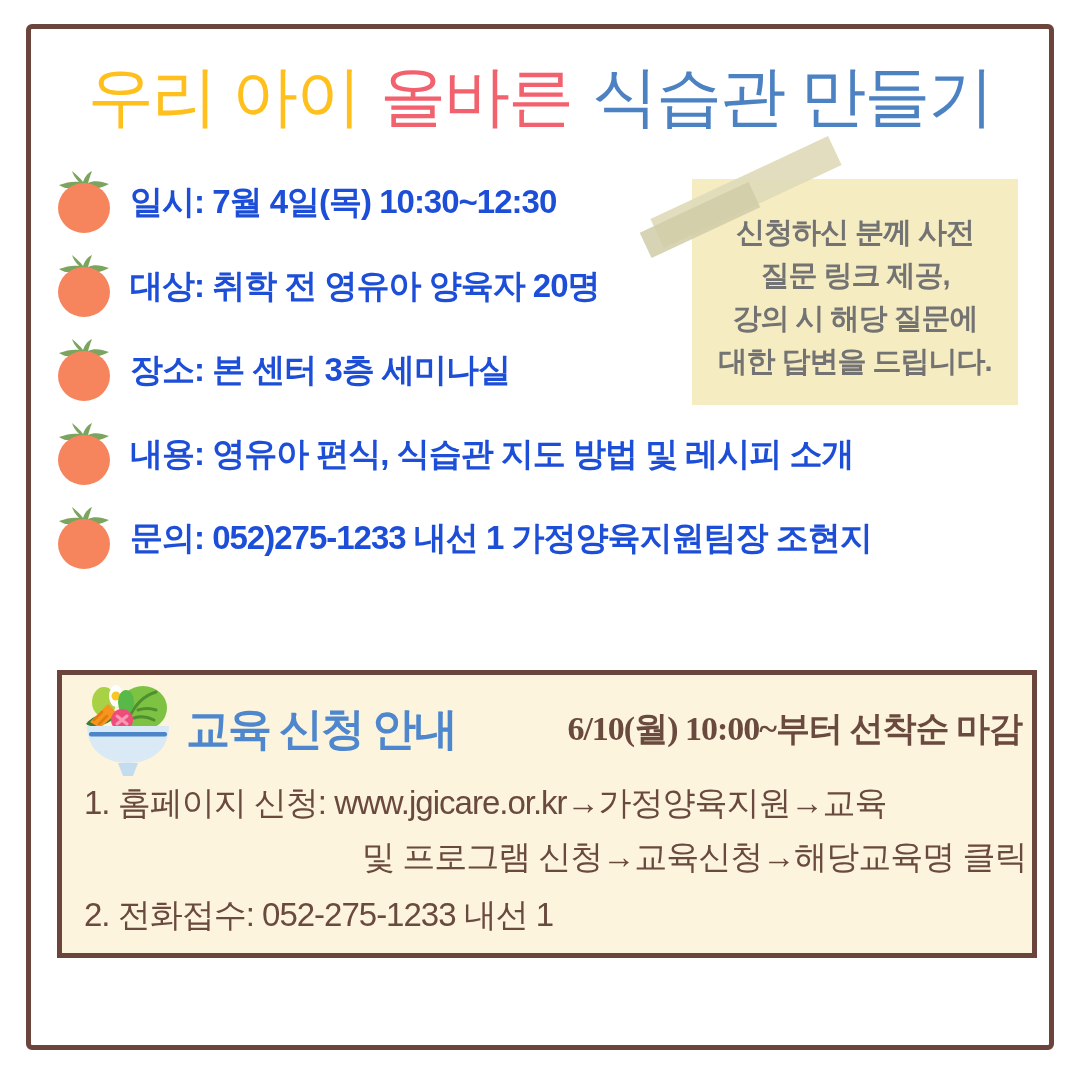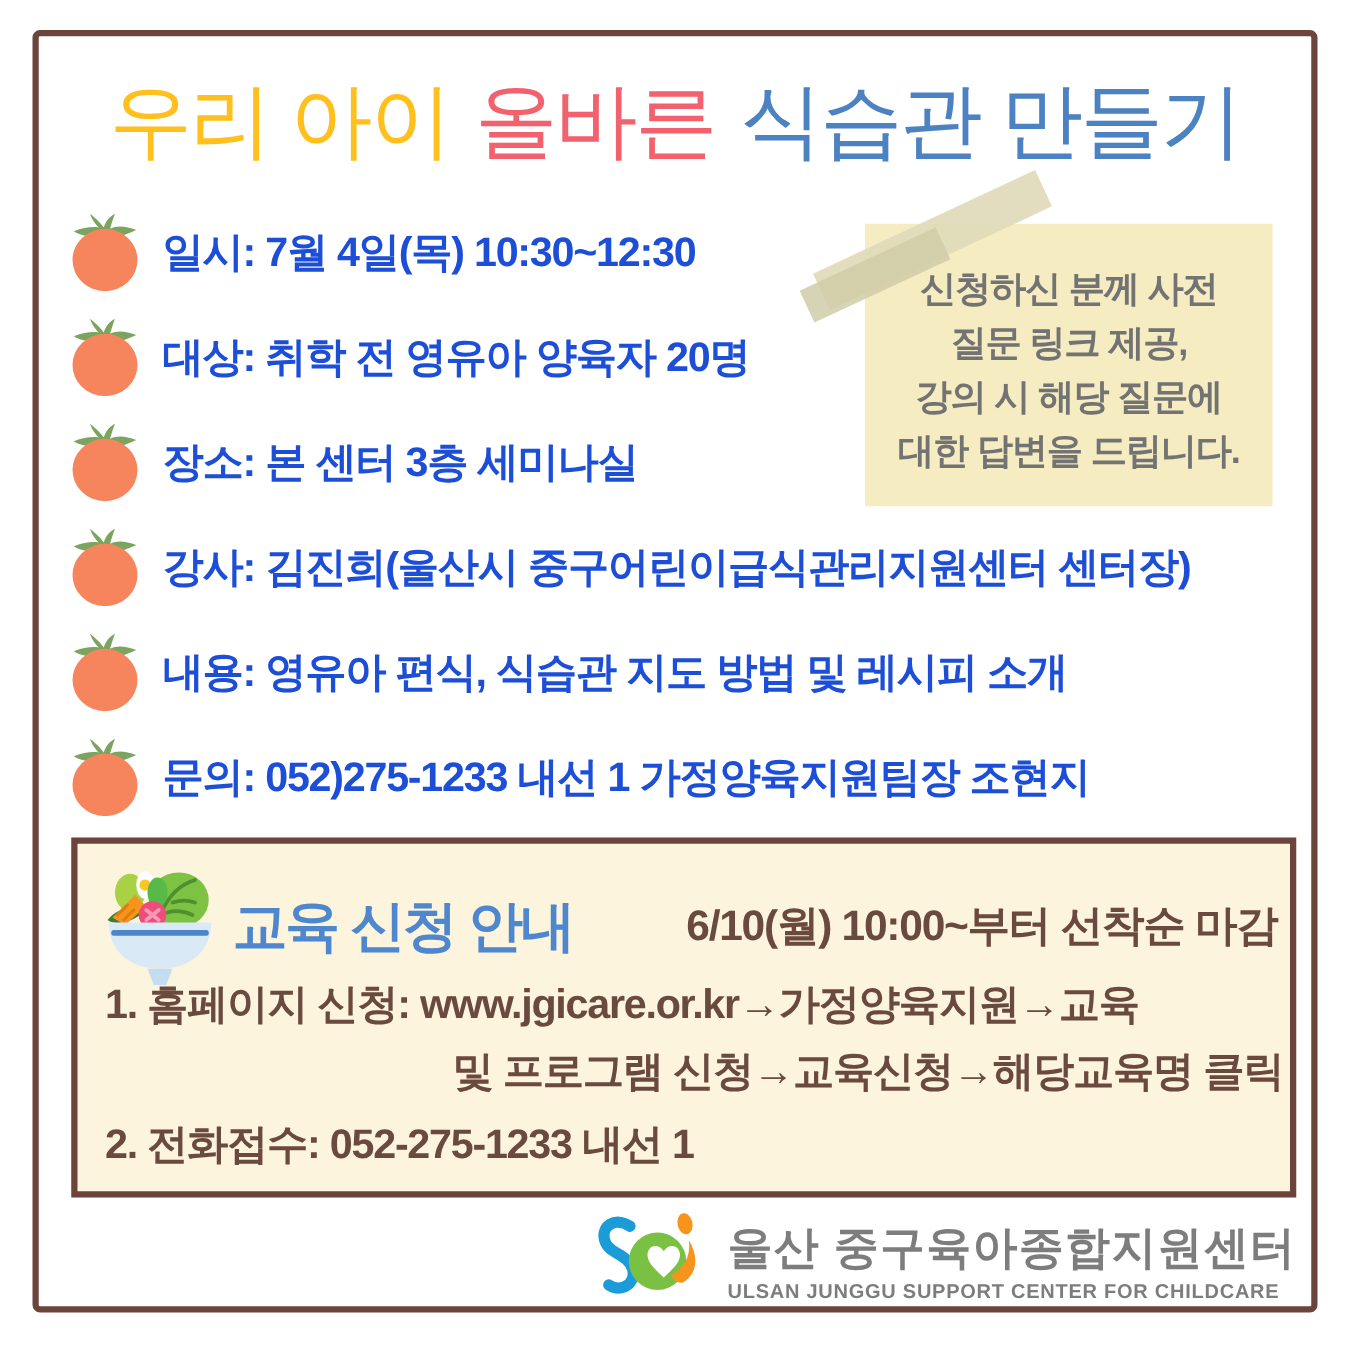--- a/index.html
+++ b/index.html
@@ -40,24 +40,24 @@
   }
   .tape2 {
     position: absolute; left: 640px; top: 206px; width: 120px; height: 28px;
     background: rgba(208, 204, 168, 0.85); transform: rotate(-25deg); z-index: 3;
   }
 
   .signup-box {
     position: absolute; left: 57px; top: 670px; width: 980px; height: 288px;
     border: 5px solid #6b453c; background: #fcf4dd;
   }
-  .signup-header { position: absolute; left: 14px; top: 16px; width: 950px; height: 100px; display: flex; align-items: center; }
+  .signup-header { position: absolute; left: 14px; top: 4px; width: 950px; height: 100px; display: flex; align-items: center; font-family: Liberation Serif, serif; }
   .signup-title { color: #4e87cd; font-size: 44px; font-weight: 900; letter-spacing: -2px; margin-left: 6px; white-space: nowrap; }
   .signup-deadline { color: #6a493e; font-size: 34px; font-weight: 900; letter-spacing: -1px; margin-left: auto; padding-right: 4px; white-space: nowrap; }
-  .signup-line { position: absolute; font-size: 33px; font-weight: 700; color: #6a493e; letter-spacing: -1px; white-space: nowrap; }
+  .signup-line { position: absolute; font-size: 33px; font-weight: 400; color: #6a493e; letter-spacing: -1px; white-space: nowrap; }
   .step1  { left: 22px; top: 106px; }
   .step1b { left: 300px; top: 160px; }
   .step2  { left: 22px; top: 218px; }
 
   .footer { position: absolute; left: 0; top: 962px; width: 1037px; height: 92px; display: flex; justify-content: flex-end; align-items: center; }
   .footer-logo { flex: 0 0 auto; margin-right: 12px; }
   .footer-text { text-align: left; }
   .org-ko { font-size: 36px; color: #7d7d7d; font-weight: 600; letter-spacing: 1px; white-space: nowrap; }
   .org-en { font-size: 16px; color: #7d7d7d; font-weight: 600; letter-spacing: 0.6px; white-space: nowrap; margin-top: 2px; }
 </style>
@@ -85,27 +85,20 @@
         <ellipse cx="28" cy="37" rx="26" ry="25" fill="#f6855d"></ellipse>
       </svg>
       <span class="item-text">대상: 취학 전 영유아 양육자 20명</span>
     </div>
     <div class="item-row">
       <svg class="tomato" width="56" height="62" viewBox="0 0 56 62">
         <path fill="#7ba55f" d="M27 20 C19 17, 10 19, 3 14 C11 11, 18 10, 23 11 C19 7, 17 3, 16 0 C21 4, 25 8, 27 11 C29 5, 32 2, 36 0 C34 5, 33 9, 32 12 C38 9, 45 10, 53 13 C45 17, 36 19, 30 20 Z"></path>
         <ellipse cx="28" cy="37" rx="26" ry="25" fill="#f6855d"></ellipse>
       </svg>
       <span class="item-text">장소: 본 센터 3층 세미나실</span>
-    </div>
-    <div class="item-row">
-      <svg class="tomato" width="56" height="62" viewBox="0 0 56 62">
-        <path fill="#7ba55f" d="M27 20 C19 17, 10 19, 3 14 C11 11, 18 10, 23 11 C19 7, 17 3, 16 0 C21 4, 25 8, 27 11 C29 5, 32 2, 36 0 C34 5, 33 9, 32 12 C38 9, 45 10, 53 13 C45 17, 36 19, 30 20 Z"></path>
-        <ellipse cx="28" cy="37" rx="26" ry="25" fill="#f6855d"></ellipse>
-      </svg>
-      <span class="item-text">강사: 김진희(울산시 중구어린이급식관리지원센터 센터장)</span>
     </div>
     <div class="item-row">
       <svg class="tomato" width="56" height="62" viewBox="0 0 56 62">
         <path fill="#7ba55f" d="M27 20 C19 17, 10 19, 3 14 C11 11, 18 10, 23 11 C19 7, 17 3, 16 0 C21 4, 25 8, 27 11 C29 5, 32 2, 36 0 C34 5, 33 9, 32 12 C38 9, 45 10, 53 13 C45 17, 36 19, 30 20 Z"></path>
         <ellipse cx="28" cy="37" rx="26" ry="25" fill="#f6855d"></ellipse>
       </svg>
       <span class="item-text">내용: 영유아 편식, 식습관 지도 방법 및 레시피 소개</span>
     </div>
     <div class="item-row">
       <svg class="tomato" width="56" height="62" viewBox="0 0 56 62">
@@ -144,26 +137,13 @@
         <path d="M42 83 L62 83 L57 96 L47 96 Z" fill="#c4dcef"></path>
       </svg>
       <span class="signup-title">교육 신청 안내</span>
       <span class="signup-deadline">6/10(월) 10:00~부터 선착순 마감</span>
     </div>
     <div class="signup-line step1">1. 홈페이지 신청:  www.jgicare.or.kr→가정양육지원→교육</div>
     <div class="signup-line step1b">및 프로그램 신청→교육신청→해당교육명 클릭</div>
     <div class="signup-line step2">2. 전화접수: 052-275-1233  내선 1</div>
   </div>
 
-  <div class="footer">
-    <svg class="footer-logo" width="96" height="86" viewBox="0 0 96 86">
-      <path d="M30 16 C18 8 6 16 10 28 C13 38 28 38 32 50 C35 61 24 70 13 63" stroke="#1b9cd8" stroke-width="9" fill="none" stroke-linecap="round"></path>
-      <circle cx="52" cy="44" r="23" fill="#7ac143"></circle>
-      <path d="M57 36 C61 29 70 31 70 39 C70 46 62 52 57 57 C52 52 44 46 44 39 C44 31 53 29 57 36 Z" fill="#ffffff"></path>
-      <path d="M63 55 C73 50 79 40 77 27 C84 38 85 52 74 60 C70 63 65 60 63 55 Z" fill="#f7941d"></path>
-      <ellipse cx="74" cy="14" rx="6" ry="8.5" fill="#f7941d" transform="rotate(-12 74 14)"></ellipse>
-    </svg>
-    <div class="footer-text">
-      <div class="org-ko">울산 중구육아종합지원센터</div>
-      <div class="org-en">ULSAN JUNGGU SUPPORT CENTER FOR CHILDCARE</div>
-    </div>
-  </div>
 </div>
 
 </body></html>

